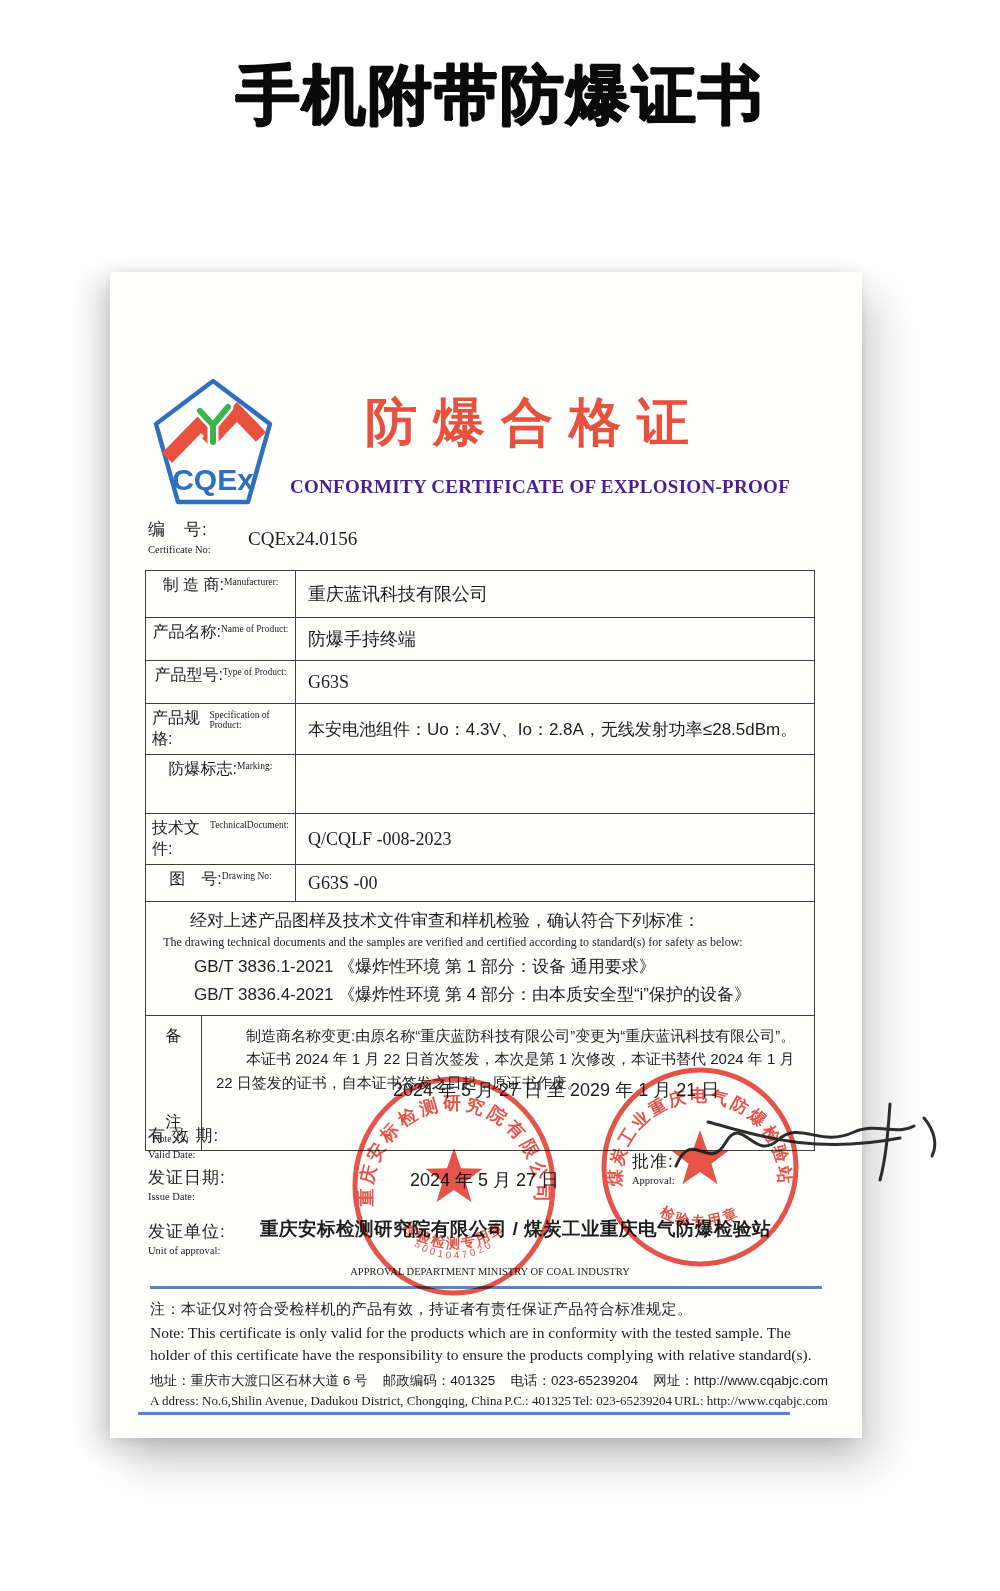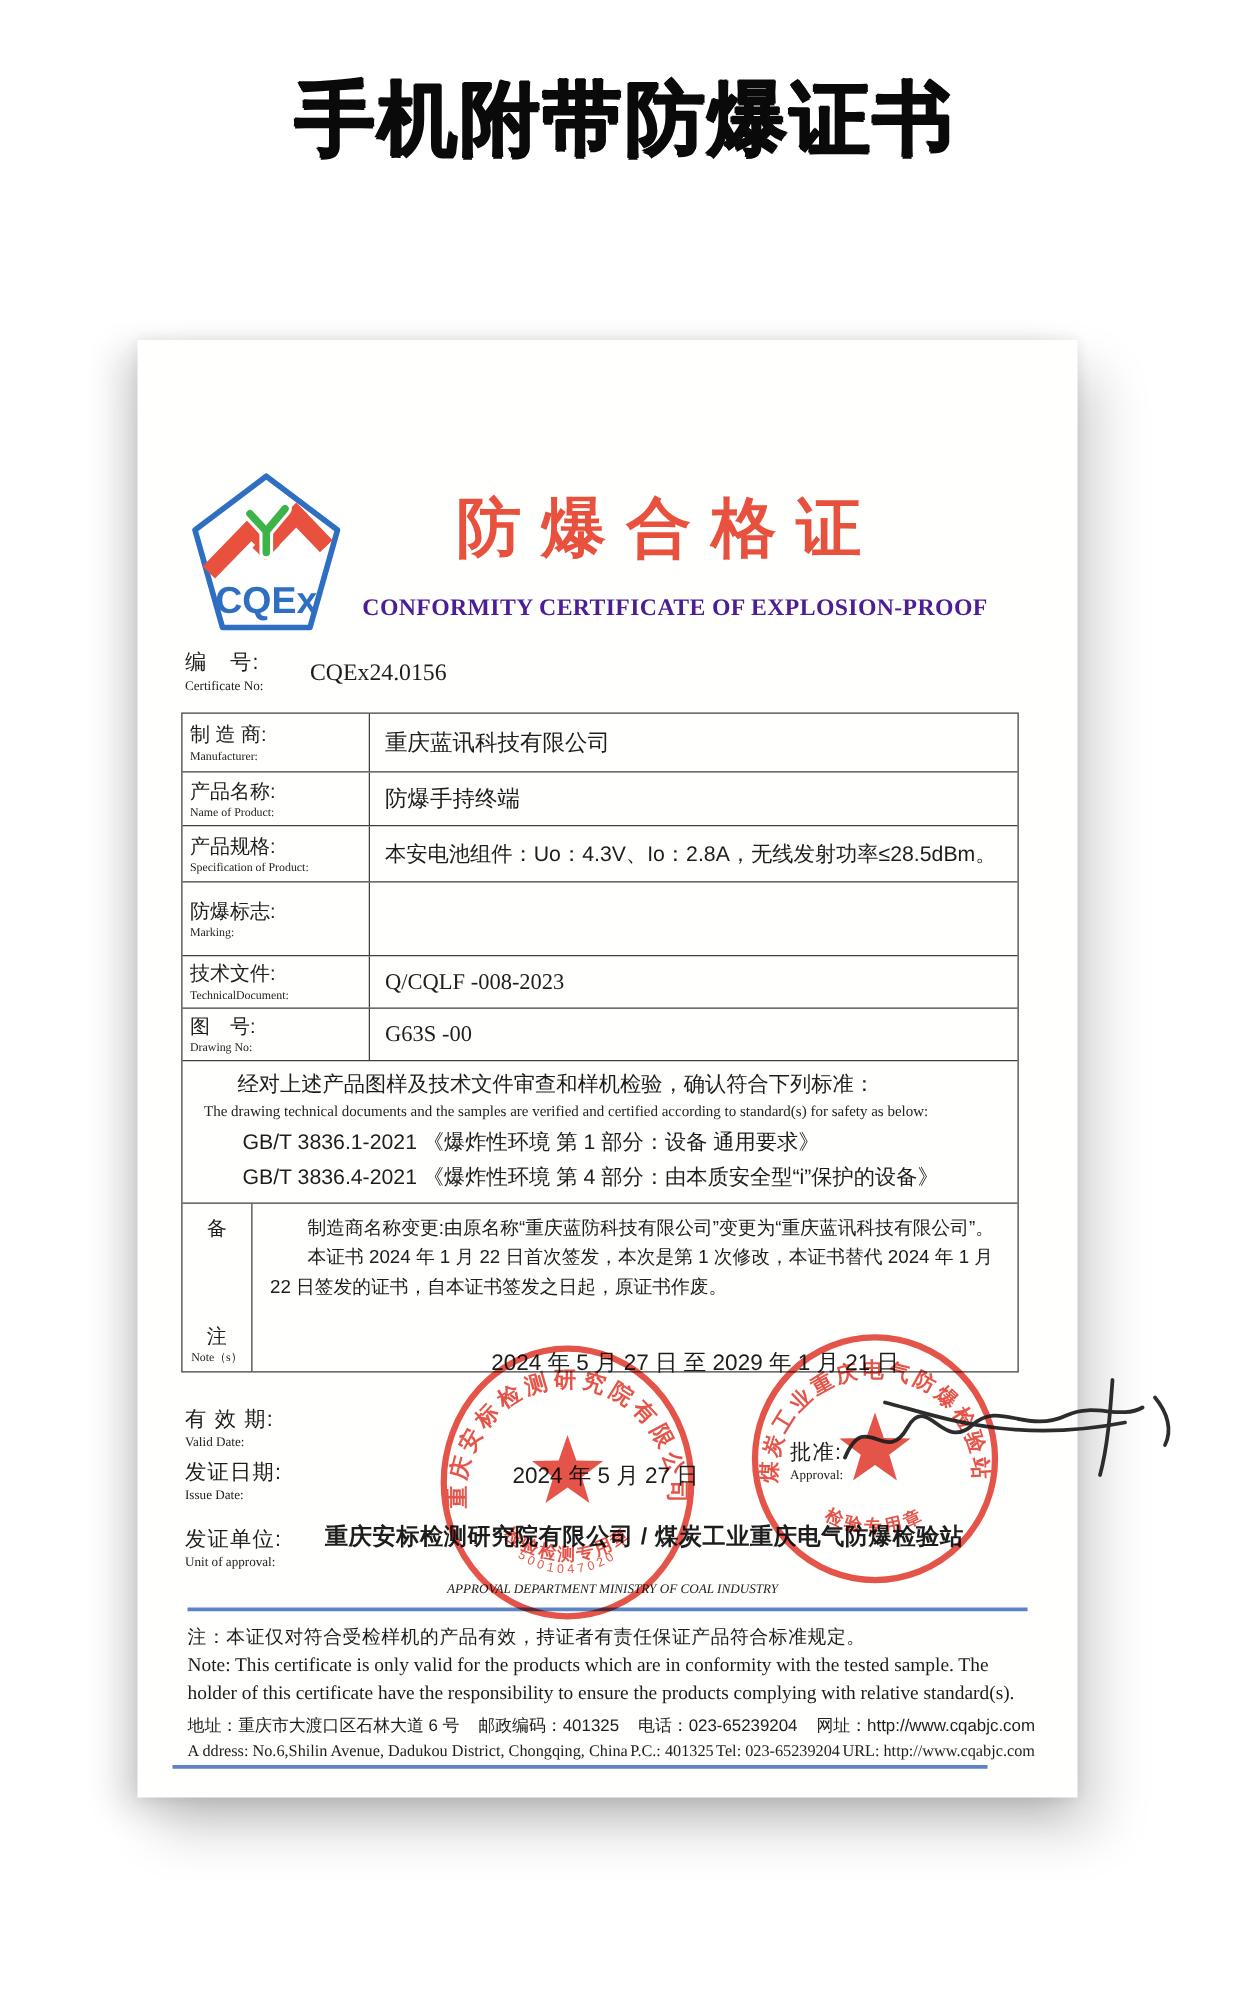--- a/index.html
+++ b/index.html
@@ -38,21 +38,21 @@
   .certno{position:absolute;left:38px;top:246px;}
   .certno .cn{font-size:17px;letter-spacing:1px;}
   .certno .en{font-size:10.5px;margin-top:3px;color:#222;}
   .certno-value{position:absolute;left:138px;top:256px;font-size:19px;}
 
   
   .ctable{position:absolute;left:35px;top:298px;width:670px;border:1.5px solid #3f3f3f;box-sizing:border-box;}
   .trow{display:flex;border-top:1.5px solid #3f3f3f;}
   .trow:first-child{border-top:none;}
   .tlabel{width:150px;border-right:1.5px solid #3f3f3f;padding:4px 6px;box-sizing:border-box;
-          display:flex;flex-direction:column;justify-content:center;}
+          display:flex;flex-direction:row;justify-content:center;}
   .tlabel .cn{font-size:16px;}
   .tlabel .en{font-size:9.5px;color:#222;margin-top:2px;}
   .tvalue{flex:1;padding:4px 12px;display:flex;flex-direction:column;justify-content:center;font-size:18px;}
   .r1{min-height:46px}.r2{min-height:42px}.r3{min-height:42px}.r4{min-height:44px}
   .r5{min-height:58px}.r6{min-height:36px}.r7{min-height:36px}
   .mark-line{white-space:pre;line-height:1.6;}
 
   .std{border-top:1.5px solid #3f3f3f;padding:7px 10px 9px;}
   .std .h-cn{font-size:17px;text-indent:2em;}
   .std .h-en{font-size:12px;margin-top:3px;text-indent:.6em;color:#222;}
@@ -73,21 +73,21 @@
   .valid-value{position:absolute;left:283px;top:806px;font-size:18px;}
   .issue-label{position:absolute;left:38px;top:894px;}
   .issue-value{position:absolute;left:300px;top:896px;font-size:18px;}
   .approval-label{position:absolute;left:522px;top:878px;z-index:6;}
   .signature{position:absolute;left:528px;top:824px;width:310px;height:104px;z-index:7;}
 
   
   .issuer-label{position:absolute;left:38px;top:948px;}
   .issuer-value{position:absolute;left:150px;top:944px;font-size:18.5px;font-weight:bold;letter-spacing:.5px;}
   .issuer-en1{position:absolute;left:60px;top:976px;width:640px;text-align:center;font-size:10.5px;color:#222;}
-  .issuer-en2{position:absolute;left:60px;top:994px;width:640px;text-align:center;font-size:10.5px;color:#222;font-style:italic;}
+  .issuer-en2{position:absolute;left:60px;top:994px;width:640px;text-align:center;font-size:10.5px;color:#222;}
 
   
   .stamp{position:absolute;z-index:5;opacity:.88;mix-blend-mode:multiply;}
   .stamp-left{left:238px;top:800px;}
   .stamp-right{left:488px;top:792px;}
 
   
   .blue-line{position:absolute;height:3px;background:#5b84c4;}
   .blue1{left:40px;top:1014px;width:672px;}
   .blue2{left:28px;top:1140px;width:652px;}
@@ -141,20 +141,29 @@
     <div class="trow r2">
       <div class="tlabel">
         <div class="cn">产品名称:</div>
         <div class="en serif">Name of Product:</div>
       </div>
       <div class="tvalue">
           <span>防爆手持终端</span>
         </div>
     </div>
 
+    <div class="trow r3">
+      <div class="tlabel">
+        <div class="cn">产品型号:</div>
+        <div class="en serif">Type of Product:</div>
+      </div>
+      <div class="tvalue serif">
+          <span>G63S</span>
+        </div>
+    </div>
 
     <div class="trow r4">
       <div class="tlabel">
         <div class="cn">产品规格:</div>
         <div class="en serif">Specification of Product:</div>
       </div>
       <div class="tvalue" style="font-size:17px">
           <span>本安电池组件：Uo：4.3V、Io：2.8A，无线发射功率≤28.5dBm。</span>
         </div>
     </div>

